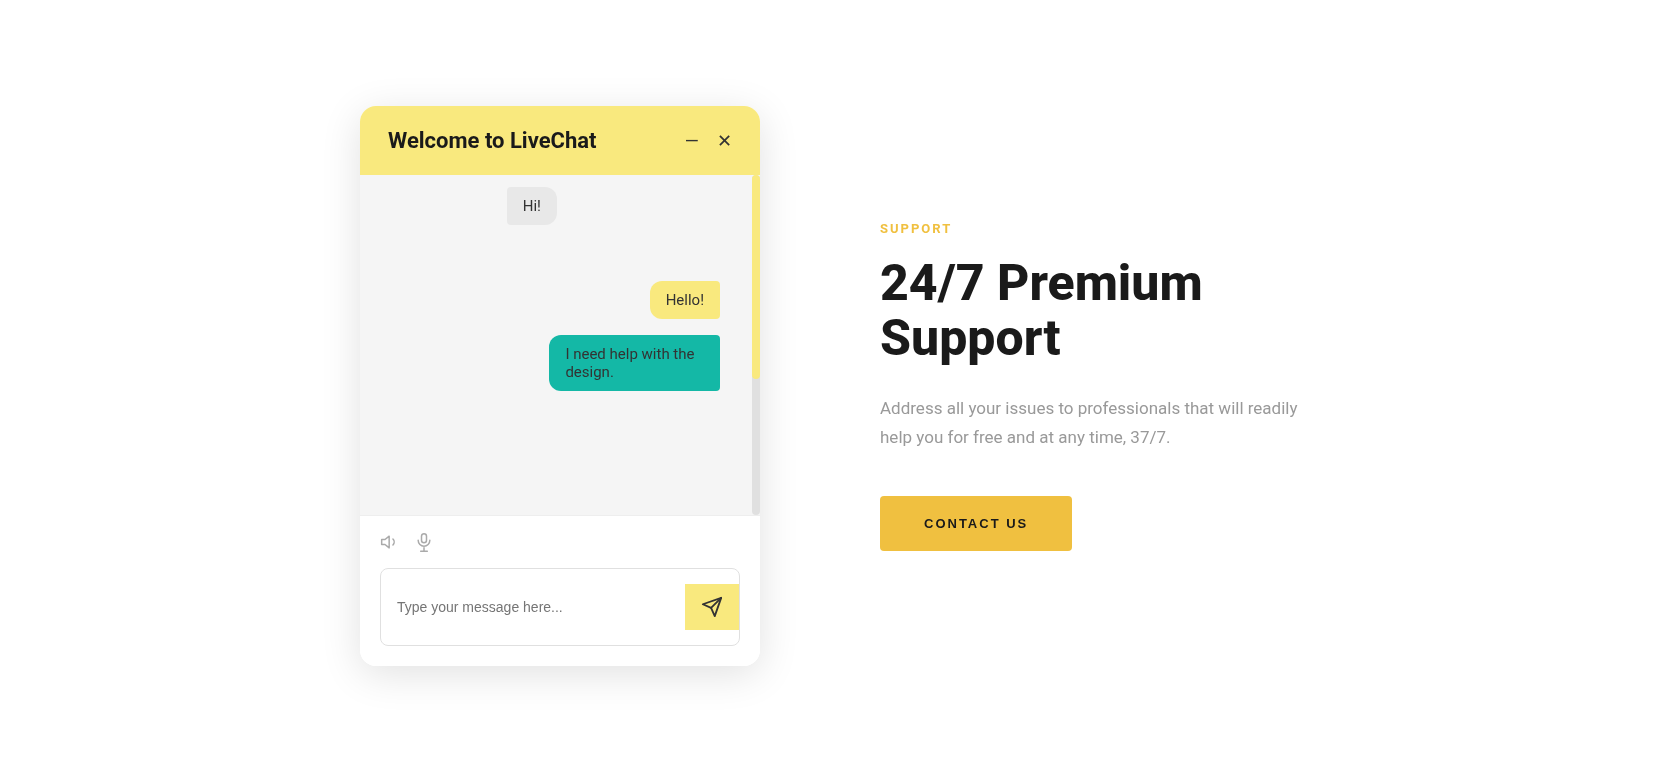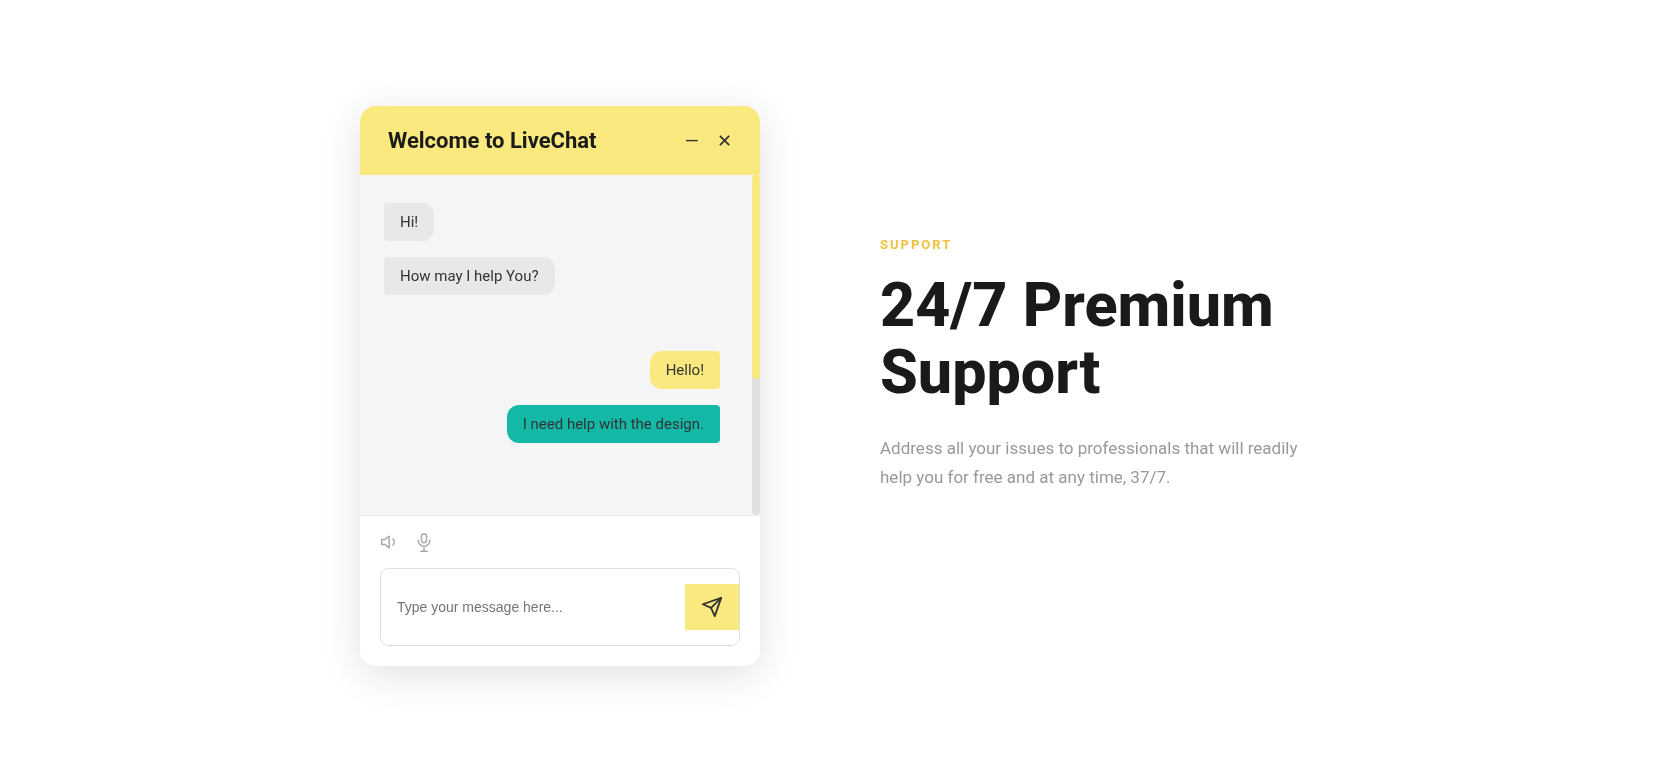--- a/index.html
+++ b/index.html
@@ -62,26 +62,27 @@
     .chat-minimize,
     .chat-close {
       color: #333;
       font-size: 18px;
       cursor: pointer;
       line-height: 1;
     }
 
     .chat-body {
       background: #f5f5f5;
-      padding: 28px 24px 24px;
+      padding: 12px 24px 24px;
       min-height: 340px;
       display: flex;
       flex-direction: column;
       gap: 18px;
       position: relative;
+      align-items: flex-end;
     }
 
     
     .chat-scrollbar {
       position: absolute;
       right: 0;
       top: 0;
       bottom: 0;
       width: 8px;
       background: #e0e0e0;
@@ -191,21 +192,21 @@
     .section-label {
       font-size: 13px;
       font-weight: 700;
       letter-spacing: 2px;
       color: #f0c040;
       margin-bottom: 20px;
       text-transform: uppercase;
     }
 
     .section-heading {
-      font-size: 61px;
+      font-size: 50px;
       font-weight: 800;
       color: #1a1a1a;
       line-height: 1.1;
       margin-bottom: 28px;
     }
 
     .section-description {
       font-size: 17px;
       color: #999;
       line-height: 1.7;
@@ -241,23 +242,20 @@
       </div>
     </div>
 
     <div class="chat-body">
       <div class="chat-messages">
 
         <div class="msg-bubble msg-received">
           <span>Hi!</span>
         </div>
 
-        <div class="msg-bubble msg-received">
-          <span>How may I help You?</span>
-        </div>
 
         <div class="msg-bubble msg-sent">
           <span>Hello!</span>
         </div>
 
         <div class="msg-bubble msg-sent-2">
           <span>I need help with the design.</span>
         </div>
 
       </div>
@@ -301,15 +299,16 @@
 
   </div>
 
   <div class="content-section">
     <div class="section-label">SUPPORT</div>
     <h1 class="section-heading">
       <span>24/7 Premium</span><br>
       <span>Support</span>
     </h1>
     <p class="section-description">Address all your issues to professionals that will readily help you for free and at any time, 37/7.</p>
+    <button class="contact-btn">CONTACT US</button>
   </div>
 
 </div>
 
 </body></html>

